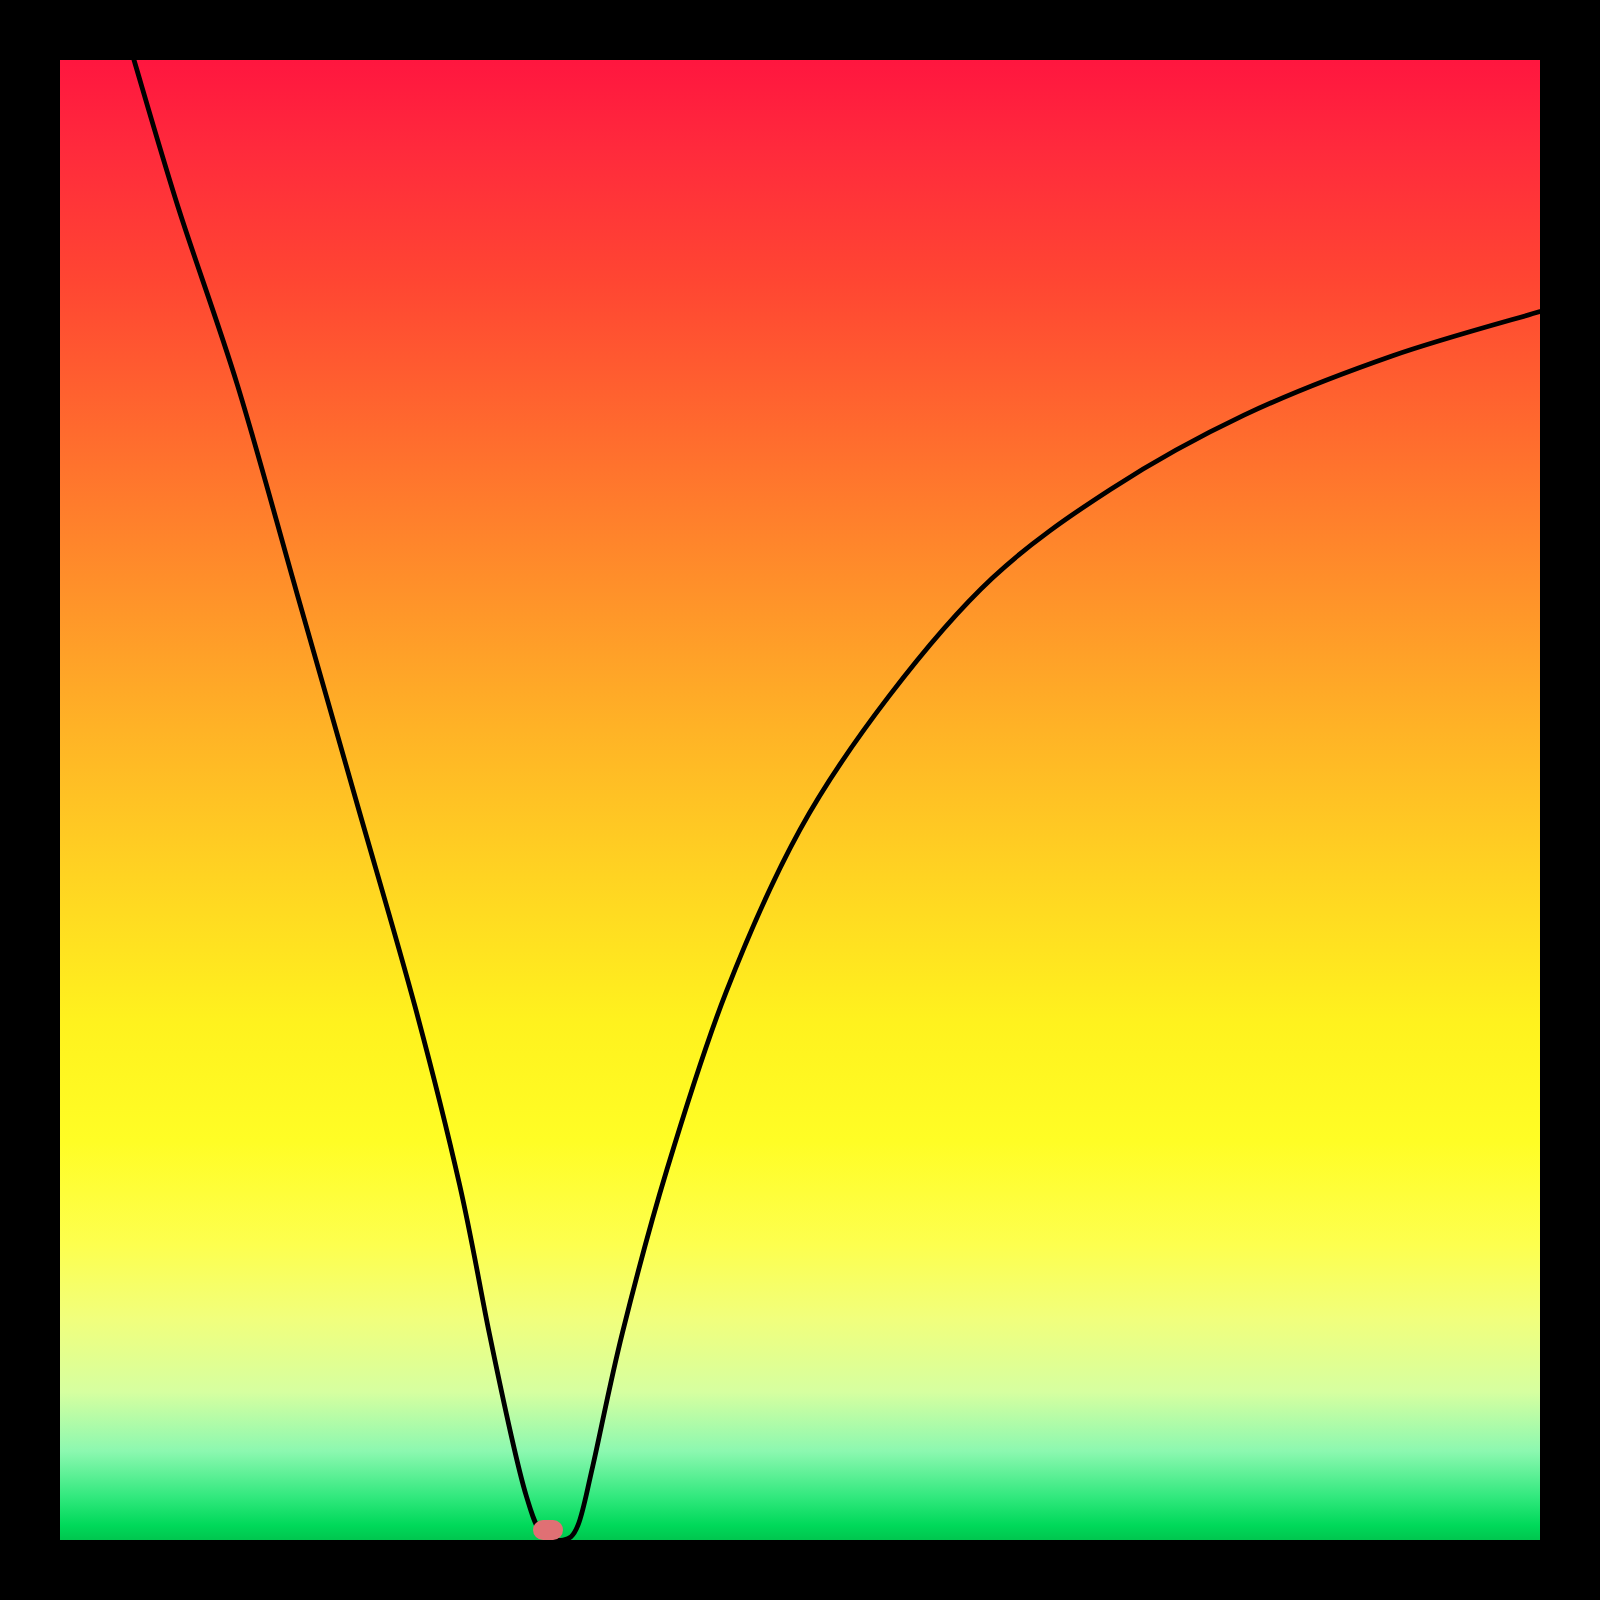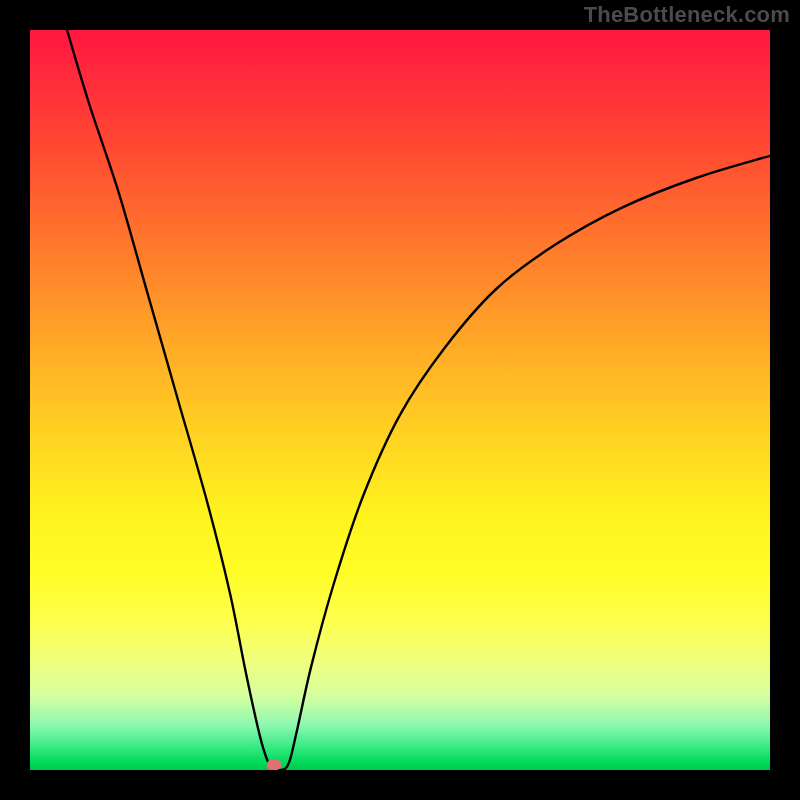--- a/index.html
+++ b/index.html
@@ -70,19 +70,18 @@
     border-radius: 5px;
     background: #e07074;
     z-index: 20;
     transform: translate(-50%, -50%);
   }
 </style>
 </head>
 <body>
 
 <div class="frame">
-  <div class="watermark">TheBottleneck.com</div>
   <div class="plot"></div>
   <svg class="curve-layer" viewBox="0 0 740 740" preserveAspectRatio="none">
     <path id="curve-path" fill="none" stroke="#000000" stroke-width="2.4" stroke-linejoin="round" stroke-linecap="round" d="M 37 0 C 40.70 12.33, 50.57 46.87, 59.20 74.00 C 67.83 101.13, 78.93 130.73, 88.80 162.80 C 98.67 194.87, 108.53 231.87, 118.40 266.40 C 128.27 300.93, 138.13 335.47, 148.00 370.00 C 157.87 404.53, 168.97 441.53, 177.60 473.60 C 186.23 505.67, 193.63 535.27, 199.80 562.40 C 205.97 589.53, 210.28 615.43, 214.60 636.40 C 218.92 657.37, 222.62 674.63, 225.70 688.20 C 228.78 701.77, 230.63 709.78, 233.10 717.80 C 235.57 725.82, 237.42 732.60, 240.50 736.30 C 243.58 740.00, 248.52 740.62, 251.60 740.00 C 254.68 739.38, 256.53 738.77, 259.00 732.60 C 261.47 726.43, 262.70 719.03, 266.40 703.00 C 270.10 686.97, 275.03 661.07, 281.20 636.40 C 287.37 611.73, 294.77 583.37, 303.40 555.00 C 312.03 526.63, 321.90 494.57, 333.00 466.20 C 344.10 437.83, 356.43 409.47, 370.00 384.80 C 383.57 360.13, 398.37 339.17, 414.40 318.20 C 430.43 297.23, 447.70 276.27, 466.20 259.00 C 484.70 241.73, 504.43 228.17, 525.40 214.60 C 546.37 201.03, 568.57 188.70, 592.00 177.60 C 615.43 166.50, 641.33 156.63, 666.00 148.00 C 690.67 139.37, 727.67 129.50, 740.00 125.80"></path>
   </svg>
   <div class="marker" id="marker" style="left: 274.2px; top: 765px; background: rgb(224, 112, 116);"></div>
 </div>
 
 </body></html>

